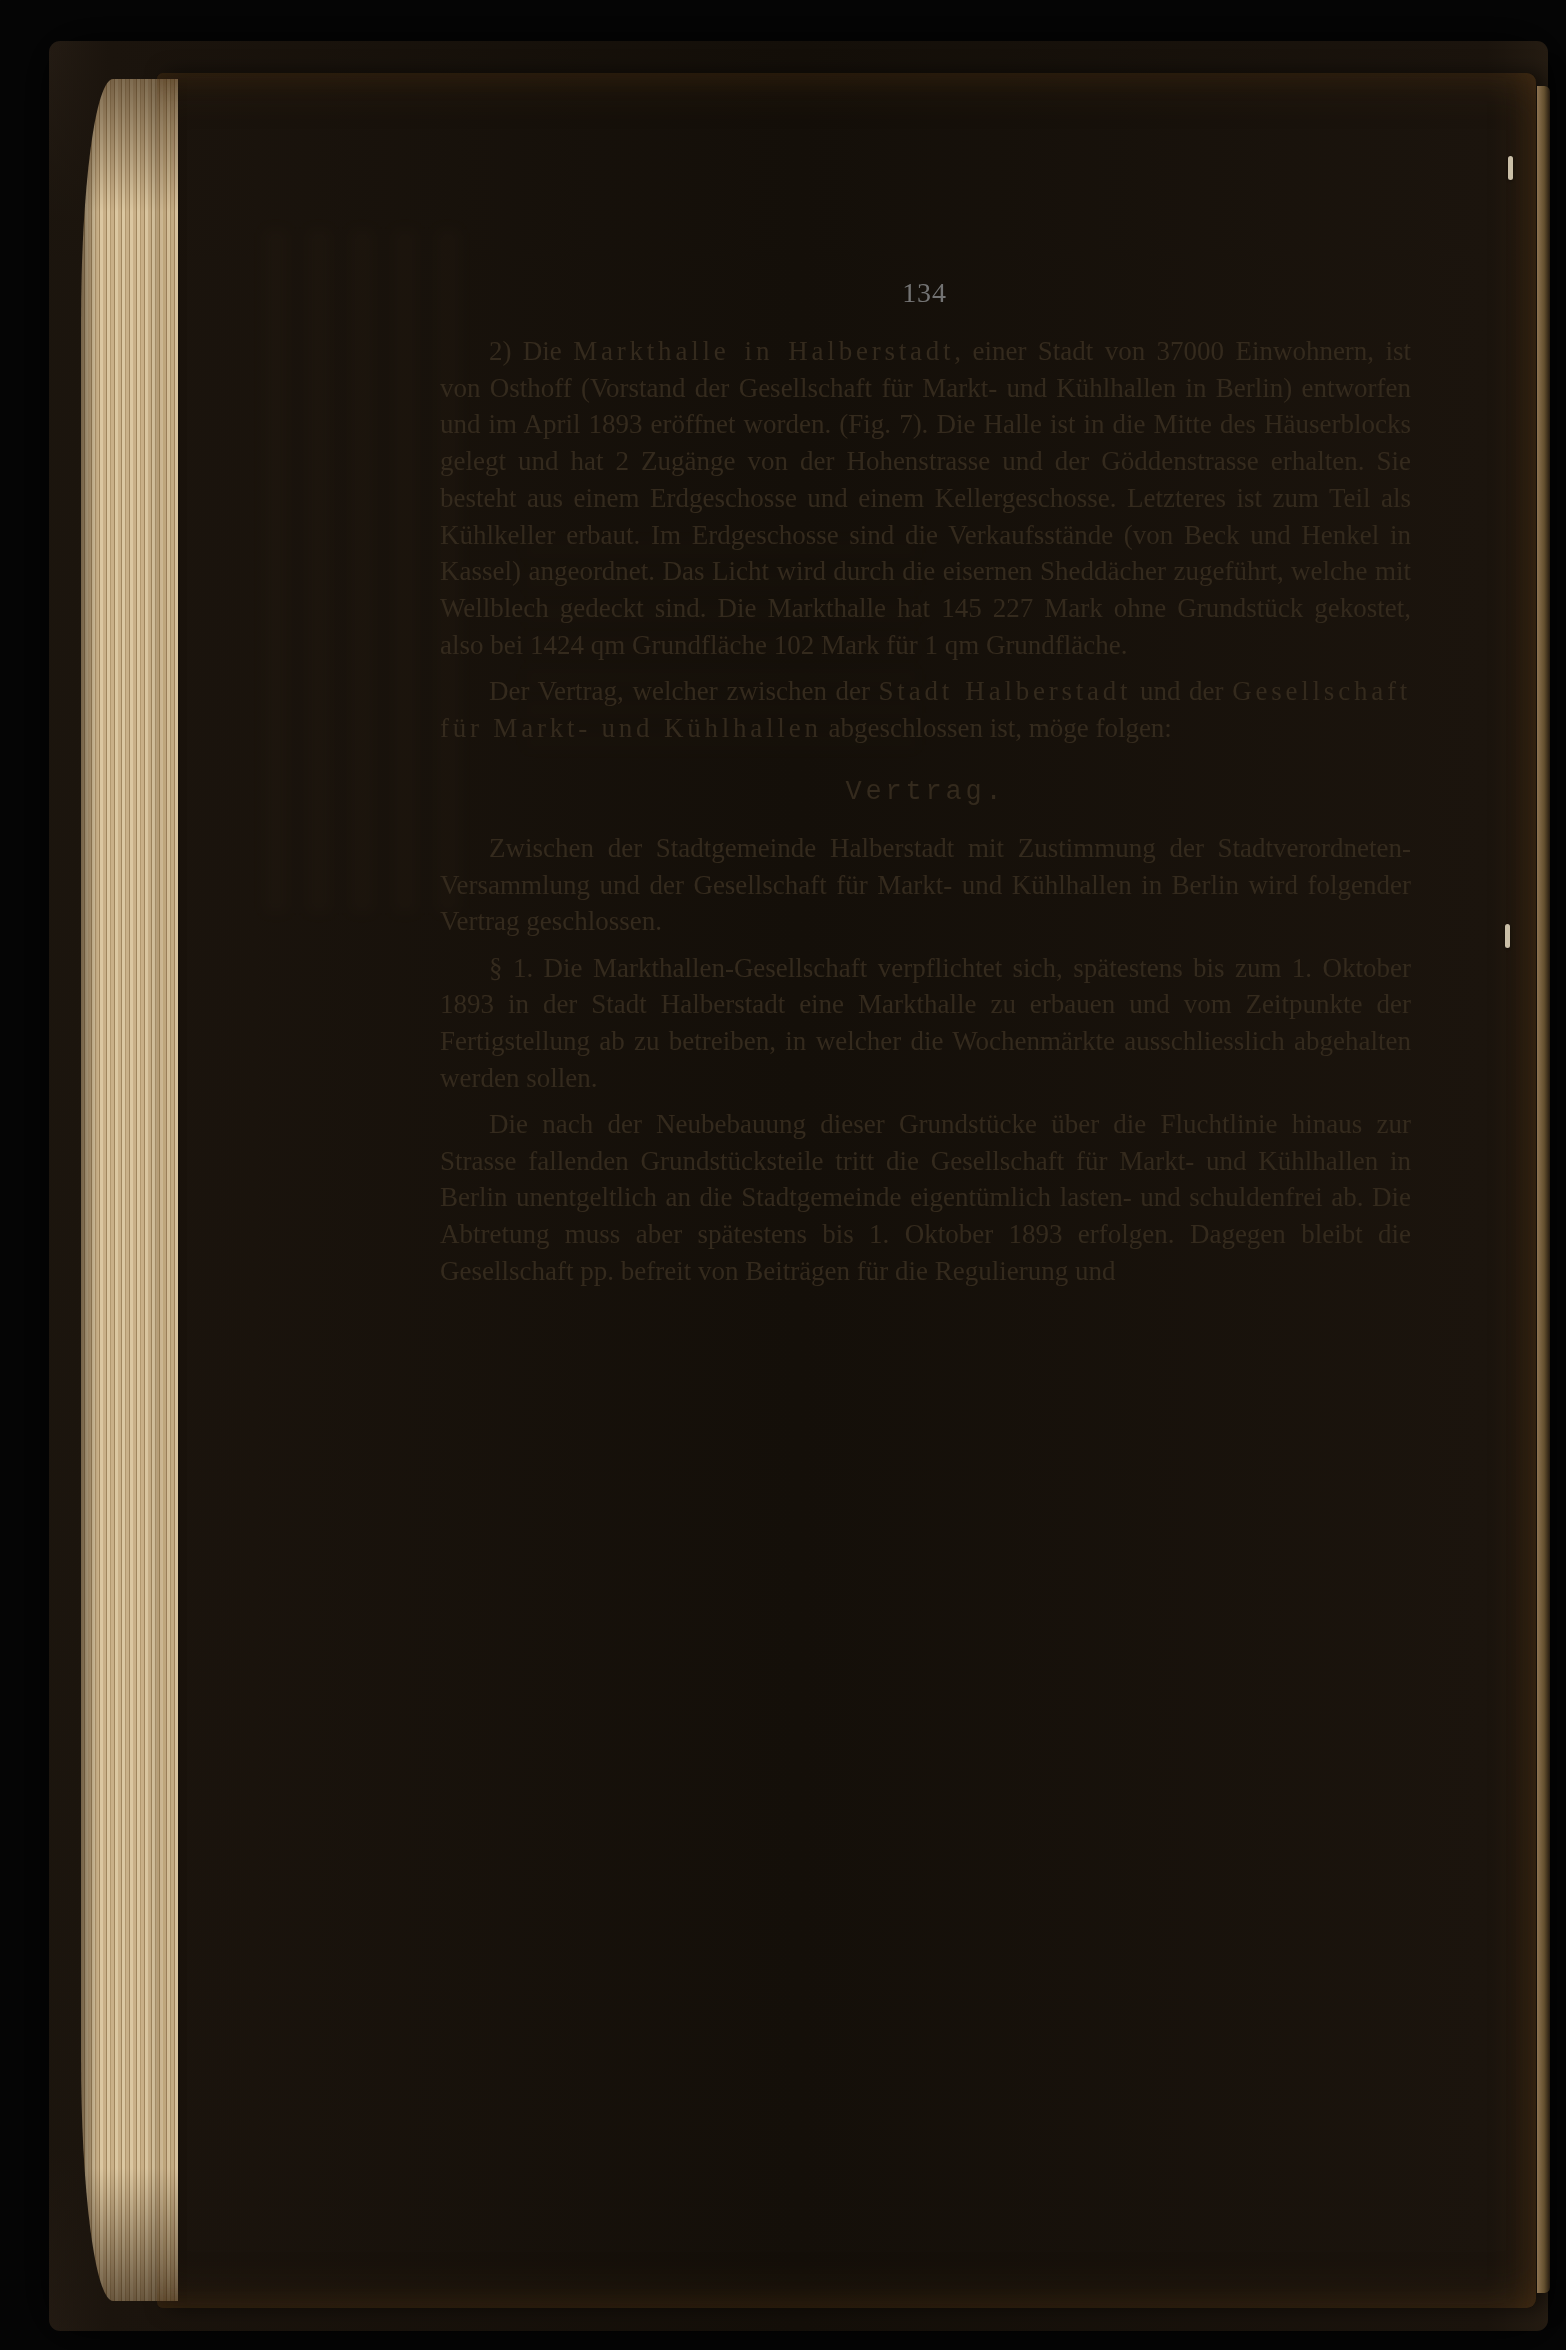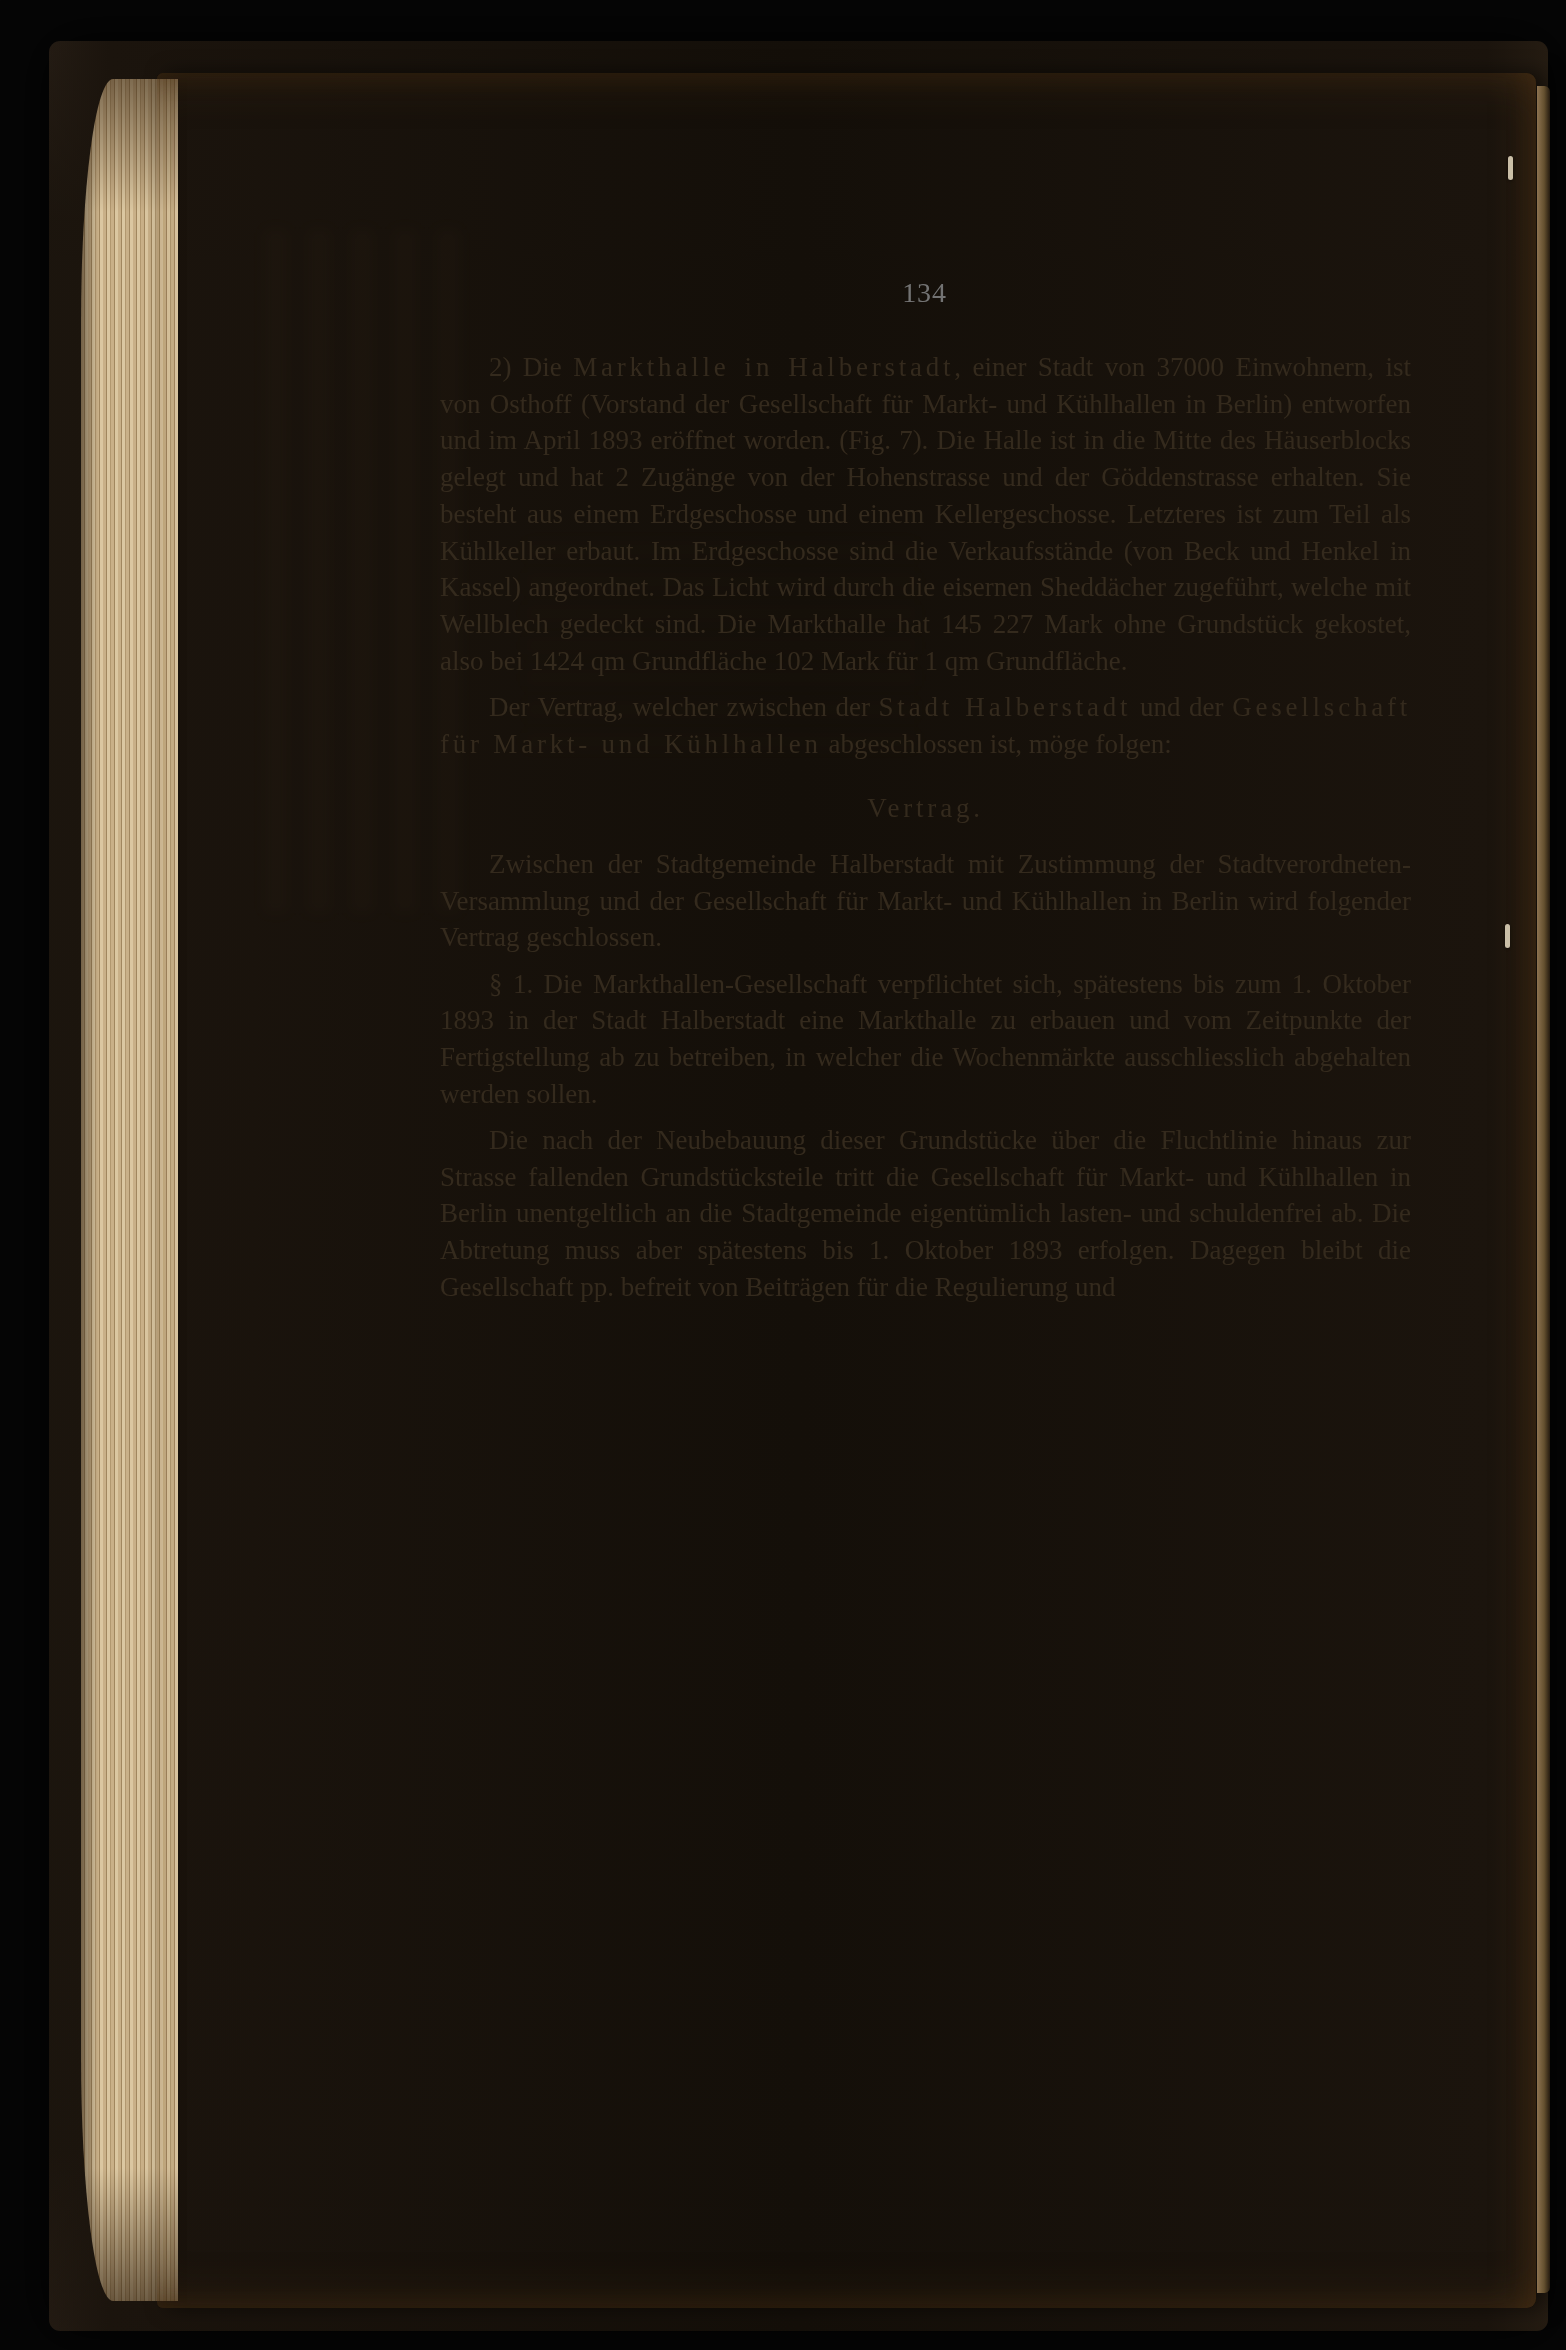--- a/index.html
+++ b/index.html
@@ -60,27 +60,27 @@
   .ghost-2 {
     left:525px; top:525px; width:394px; height:225px;
     background:repeating-linear-gradient(0deg, rgba(95,72,40,.05) 0 17px, rgba(95,72,40,0) 17px 32px);
   }
   
   .page-number {
     position:absolute; left:440px; top:277px; width:969px;
     text-align:center; font-size:28px; color:#737373; letter-spacing:0.9px;
   }
   .text-block {
-    position:absolute; left:440px; top:349px; width:971px;
+    position:absolute; left:440px; top:333px; width:971px;
     color:#342a1d; font-size:27px; line-height:1.36; text-align:justify;
     text-rendering:optimizeLegibility;
   }
   .para { margin:0 0 9.4px 0; text-indent:49px; }
   .sp { letter-spacing:.14em; }
-  .heading { text-align:center; text-indent:0; margin:28px 0 19px 0; }
+  .heading { text-align:center; text-indent:0; margin:28px 0 19px 0;font-family:Liberation Mono, monospace; }
 </style>
 </head>
 <body>
 
 <div class="scene">
   <div class="cover"></div>
   <div class="fore-edge"></div>
   <div class="page">
     <div class="ghost ghost-1" style="position:absolute;left:107px;top:156px;"></div>
     <div class="ghost ghost-2" style="position:absolute;left:367px;top:452px;"></div>

